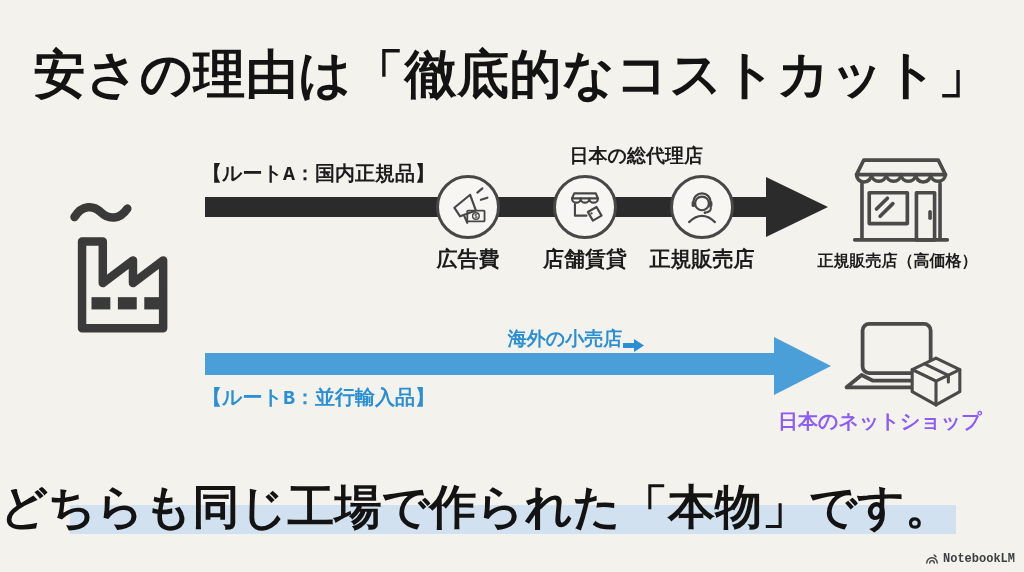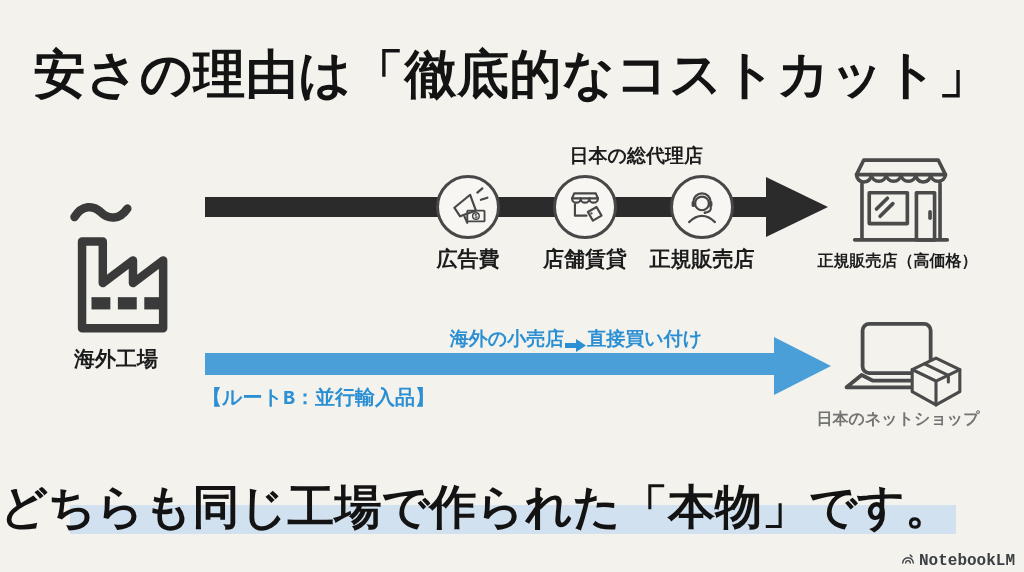--- a/index.html
+++ b/index.html
@@ -41,50 +41,50 @@
     align-items:flex-end; justify-content:center; gap:1px;
     font-size:19px; font-weight:800; color:#2b8fd3; white-space:nowrap; }
   .shaft-b{ left:205px; top:353px; width:570px; height:22px; background:#4a9fd8;}
   .head-b{ left:774px; top:337px; width:0; height:0;
     border-top:29px solid transparent; border-bottom:29px solid transparent;
     border-left:57px solid #4a9fd8;}
   .route-b-label{ left:202px; top:384px; font-size:20px; font-weight:800;
     color:#2b8fd3; white-space:nowrap;}
   .laptop{ left:838px; top:320px; }
   .box{ left:905px; top:352px; }
-  .dest-b{ left:778px; top:411px; width:240px; text-align:center;
-    font-size:16px; font-weight:800; color:#737373; line-height:1.18;}
+  .dest-b{ left:778px; top:411px; width:240px; 
+    font-size:20px; font-weight:800; color:#8b5cf6; line-height:1.18;}
   
   .highlight-band{ left:70px; top:505px; width:886px; height:29px;
     background:#d2e1ef; z-index:1;}
   .conclusion{ top:476px; left:0; width:1024px; 
     font-size:47px; font-weight:900; color:#131313; white-space:nowrap; z-index:2;}
   
-  .watermark{ right:9px; top:552px; display:flex; align-items:flex-start; gap:4px;
-    font-size:16px; font-weight:600; color:#3c4043;}
+  .watermark{ right:9px; top:552px; display:flex; align-items:center; gap:4px;
+    font-size:12px; font-weight:600; color:#3c4043;}
   svg{display:block;}
 </style>
 </head>
 <body>
 
 <div class="slide">
 
   <div class="abs title">安さの理由は「徹底的なコストカット」</div>
 
   <div class="abs factory">
     <svg width="132" height="142" viewBox="0 0 140 150" fill="none">
       <path d="M26,22 C34,9 46,9 54,17 C62,25 74,25 82,13" stroke="#3a3a3a" stroke-width="9" stroke-linecap="round"></path>
       <path d="M34,140 V48 H56 V92 L88,68 V92 L120,68 V140 Z" stroke="#3a3a3a" stroke-width="9" stroke-linejoin="round"></path>
       <rect x="44" y="107" width="20" height="13" fill="#3a3a3a"></rect>
       <rect x="72" y="107" width="20" height="13" fill="#3a3a3a"></rect>
       <rect x="100" y="107" width="20" height="13" fill="#3a3a3a"></rect>
     </svg>
   </div>
-  <div class="abs factory-label">海外工場</div>
 
+  <div class="abs route-a-label">【ルートA：国内正規品】</div>
   <div class="abs agent-heading">日本の総代理店</div>
   <div class="abs shaft-a"></div>
   <div class="abs head-a"></div>
 
   <div class="abs cost-node node1">
     <span>
       <svg width="46" height="46" viewBox="0 0 64 64" fill="none" stroke="#474747" stroke-width="3" stroke-linejoin="round" stroke-linecap="round">
         <path d="M13,33 L35,15 L43,37 L21,45 Z"></path>
         <path d="M27,45 l4,9"></path>
         <path d="M45,12 l7,-6 M50,22 l9,-3"></path>
@@ -137,21 +137,20 @@
   <div class="abs dest-a-label">正規販売店（高価格）</div>
 
   <div class="abs flow-text">
     <span>海外の小売店</span>
     <span>
       <svg width="21" height="13" viewBox="0 0 21 13" fill="#2b8fd3">
         <rect x="0" y="4" width="11" height="5"></rect>
         <polygon points="11,0 21,6.5 11,13"></polygon>
       </svg>
     </span>
-    <span>直接買い付け</span>
   </div>
   <div class="abs shaft-b"></div>
   <div class="abs head-b"></div>
   <div class="abs route-b-label">【ルートB：並行輸入品】</div>
 
   <div class="abs laptop">
     <svg width="104" height="76" viewBox="0 0 110 80" fill="none" stroke="#4a4a4a" stroke-width="4" stroke-linejoin="round" stroke-linecap="round">
       <rect x="26" y="4" width="72" height="52" rx="7"></rect>
       <path d="M25,58 L9,71 H99 V64 H37 Z"></path>
     </svg>

